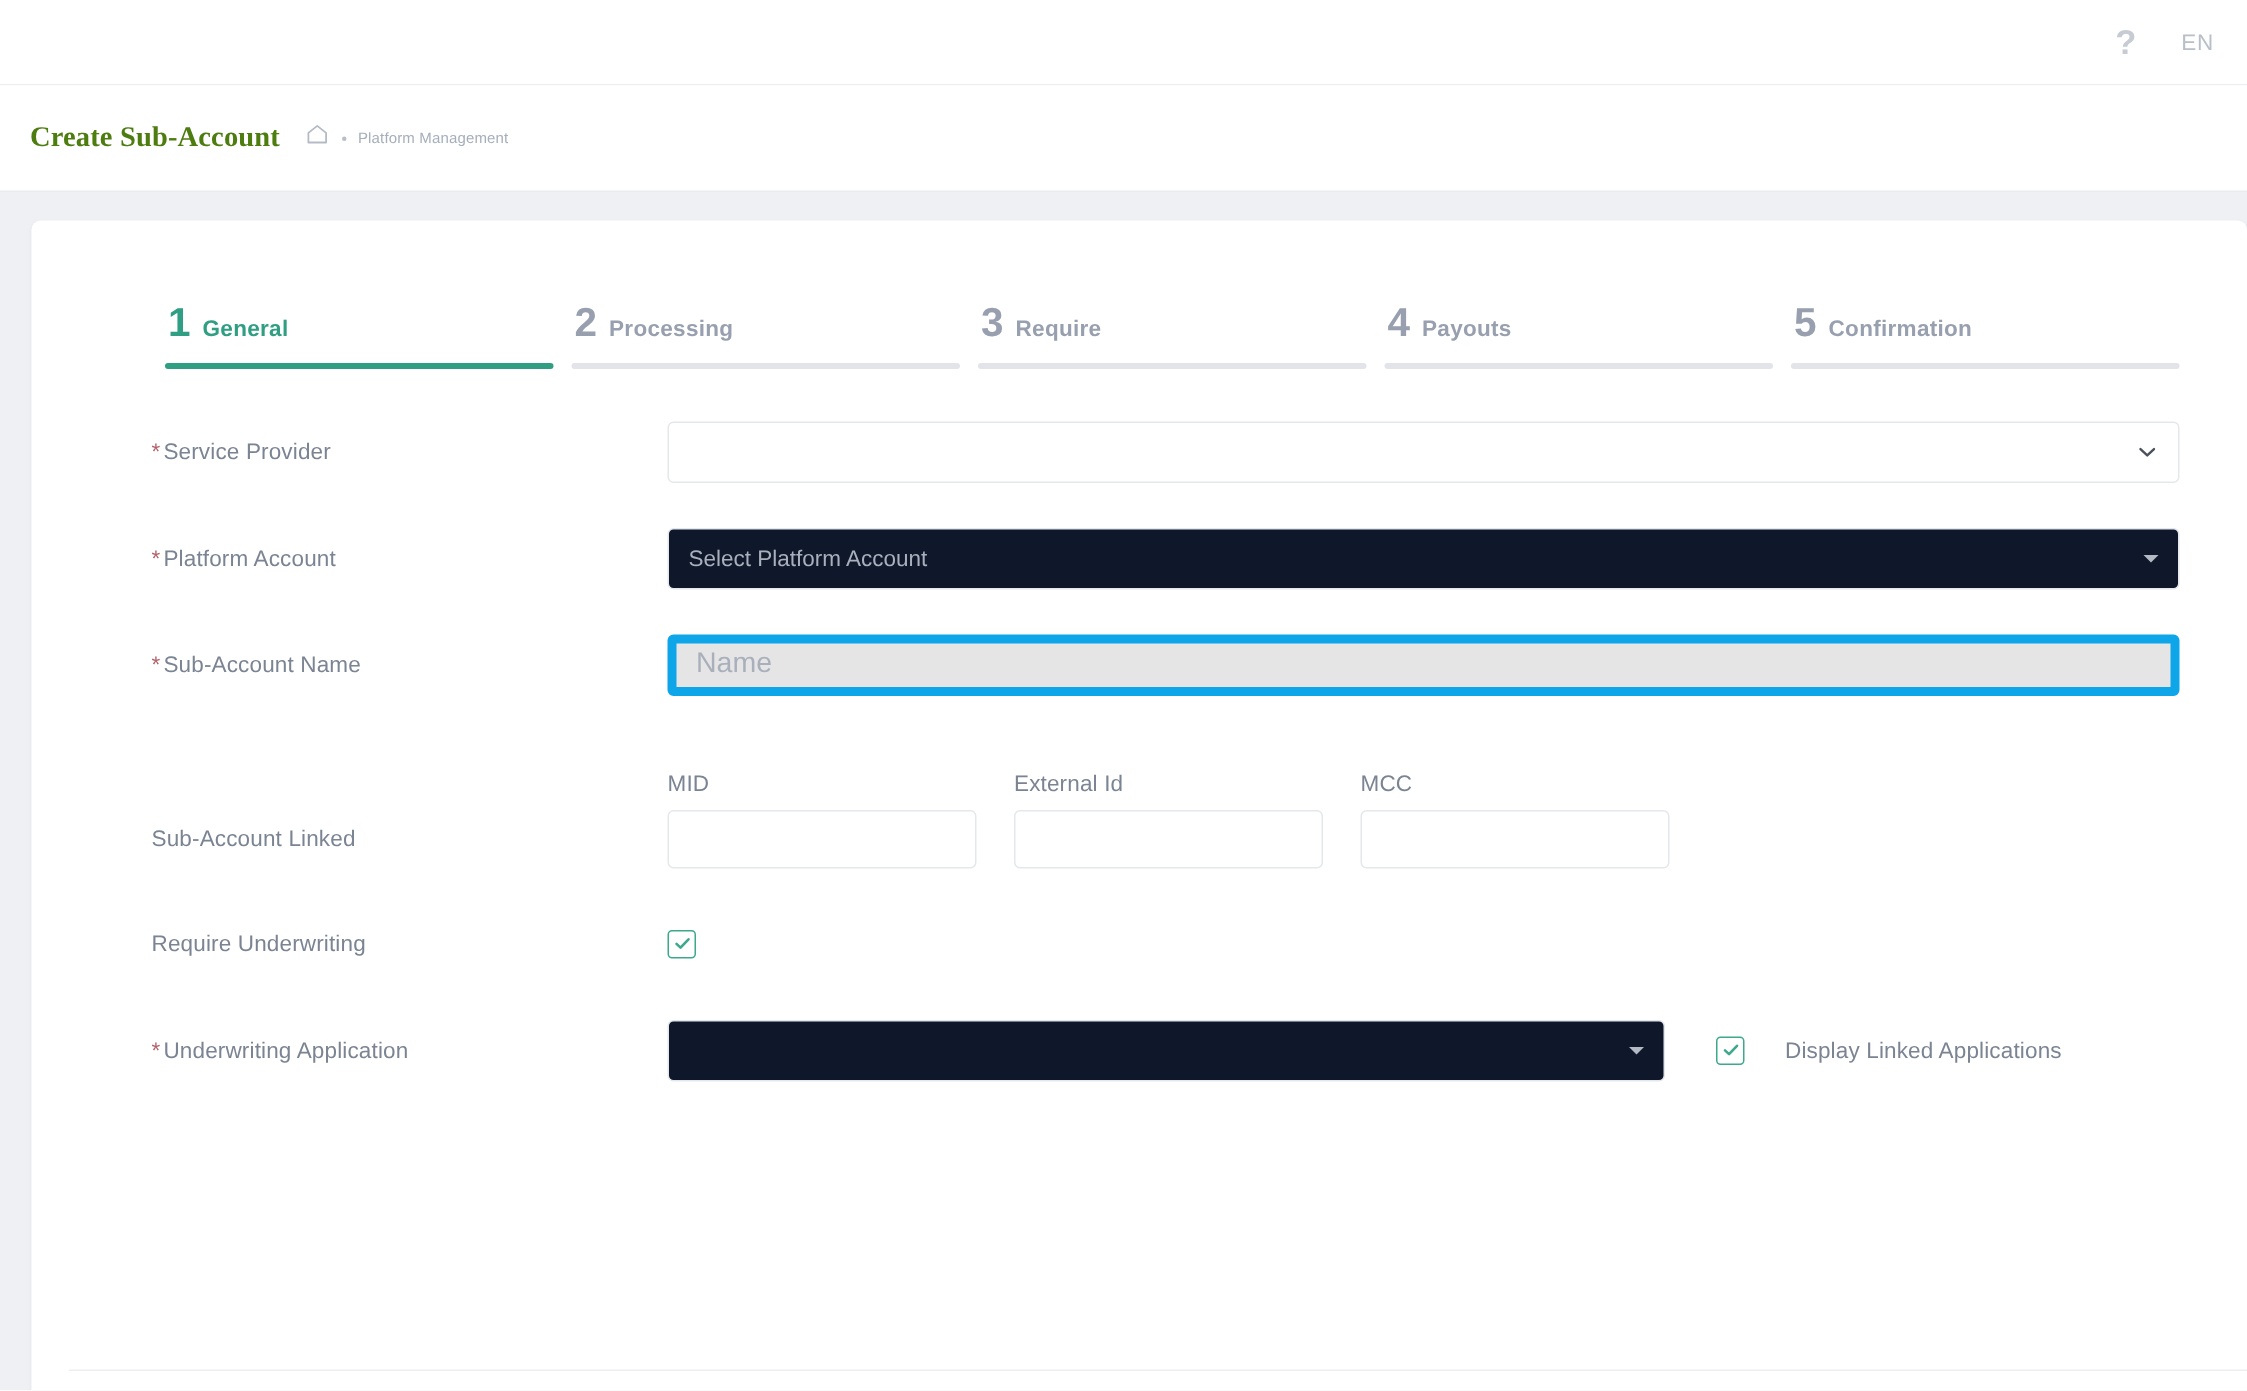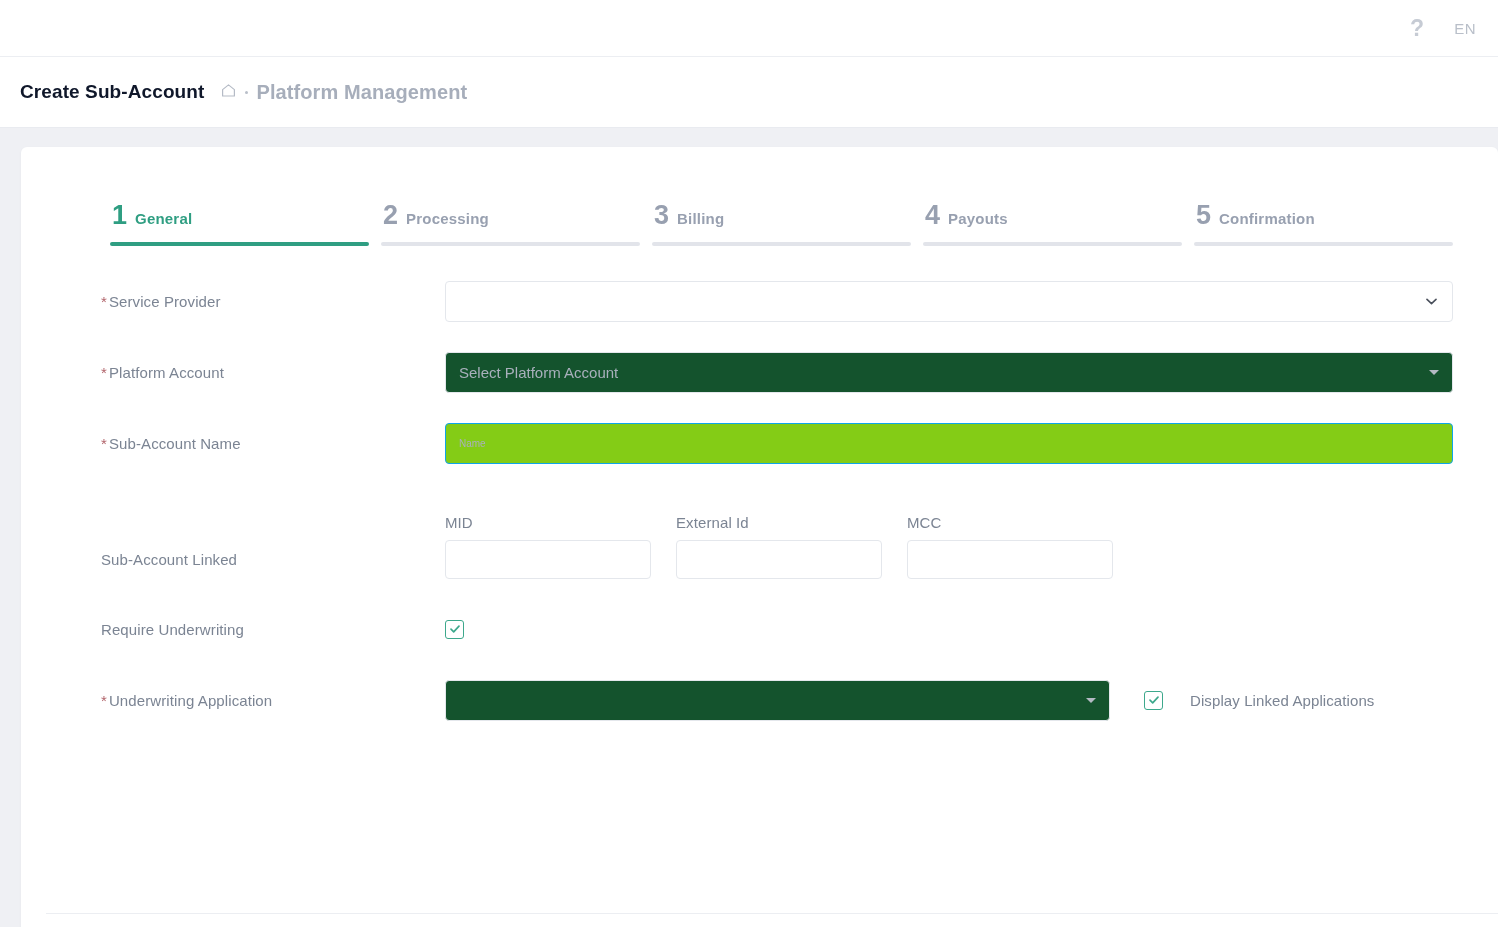--- a/index.html
+++ b/index.html
@@ -49,41 +49,41 @@
     height: 71px;
     background: #ffffff;
     display: flex;
     align-items: center;
     padding-left: 20px;
     border-bottom: 1px solid #e9ebf0;
   }
   .page-title {
     font-size: 19px;
     font-weight: bold;
-    color: #0f172a;
+    color: #4d7c0f;
     letter-spacing: 0.1px;
+    font-family: Liberation Serif, serif;
   }
   .breadcrumb {
     display: flex;
     align-items: center;
     margin-left: 16px;
     gap: 8px;
   }
   .home-icon { display: block; }
   .bc-dot {
     width: 3px; height: 3px;
     border-radius: 50%;
     background: #b9bfc9;
     display: block;
   }
   .bc-text {
-    font-size: 20px;
+    font-size: 10px;
     color: #a7aebb;
     letter-spacing: 0.1px;
-    font-weight: bold;
   }
 
   
   .page-body {
     background: #eff0f4;
     height: 799px;
     padding: 19px 0 0 21px;
   }
   .card {
     background: #ffffff;
@@ -145,25 +145,25 @@
     letter-spacing: 0.1px;
     flex-shrink: 0;
   }
   .req { color: #b1636a; margin-right: 2px; }
   .row-field { flex: 1; padding-right: 45px; }
 
   .input,
   .selectbox {
     width: 100%;
     height: 41px;
-    border: 1px solid #0ea5e9;
+    border: 6px solid #0ea5e9;
     border-radius: 4px;
-    background: #84cc16;
+    background: #e5e5e5;
     font-family: "Liberation Sans", sans-serif;
-    font-size: 10px;
+    font-size: 19px;
     color: #555d6b;
     padding: 0 13px;
     outline: none;
   }
   .input::placeholder { color: #a9b0bc; }
 
   
   .native-select {
     width: 100%;
     height: 41px;
@@ -188,21 +188,21 @@
     flex-shrink: 0;
     margin-right: 2px;
   }
 
   
   .dropdown {
     width: 100%;
     height: 41px;
     border: 1px solid #e4e7ec;
     border-radius: 4px;
-    background: #14532d;
+    background: #0f172a;
     display: flex;
     align-items: center;
     padding: 0 13px;
     cursor: pointer;
   }
   .dropdown .val {
     flex: 1;
     font-size: 15px;
     color: #a9b0bc;
     white-space: nowrap;
@@ -320,21 +320,21 @@
         <div class="step-label">
           <span class="step-num">2</span>
           <span class="step-name">Processing</span>
         </div>
         <div class="step-bar"></div>
       </div>
 
       <div class="step">
         <div class="step-label">
           <span class="step-num">3</span>
-          <span class="step-name">Billing</span>
+          <span class="step-name">Require</span>
         </div>
         <div class="step-bar"></div>
       </div>
 
       <div class="step">
         <div class="step-label">
           <span class="step-num">4</span>
           <span class="step-name">Payouts</span>
         </div>
         <div class="step-bar"></div>

